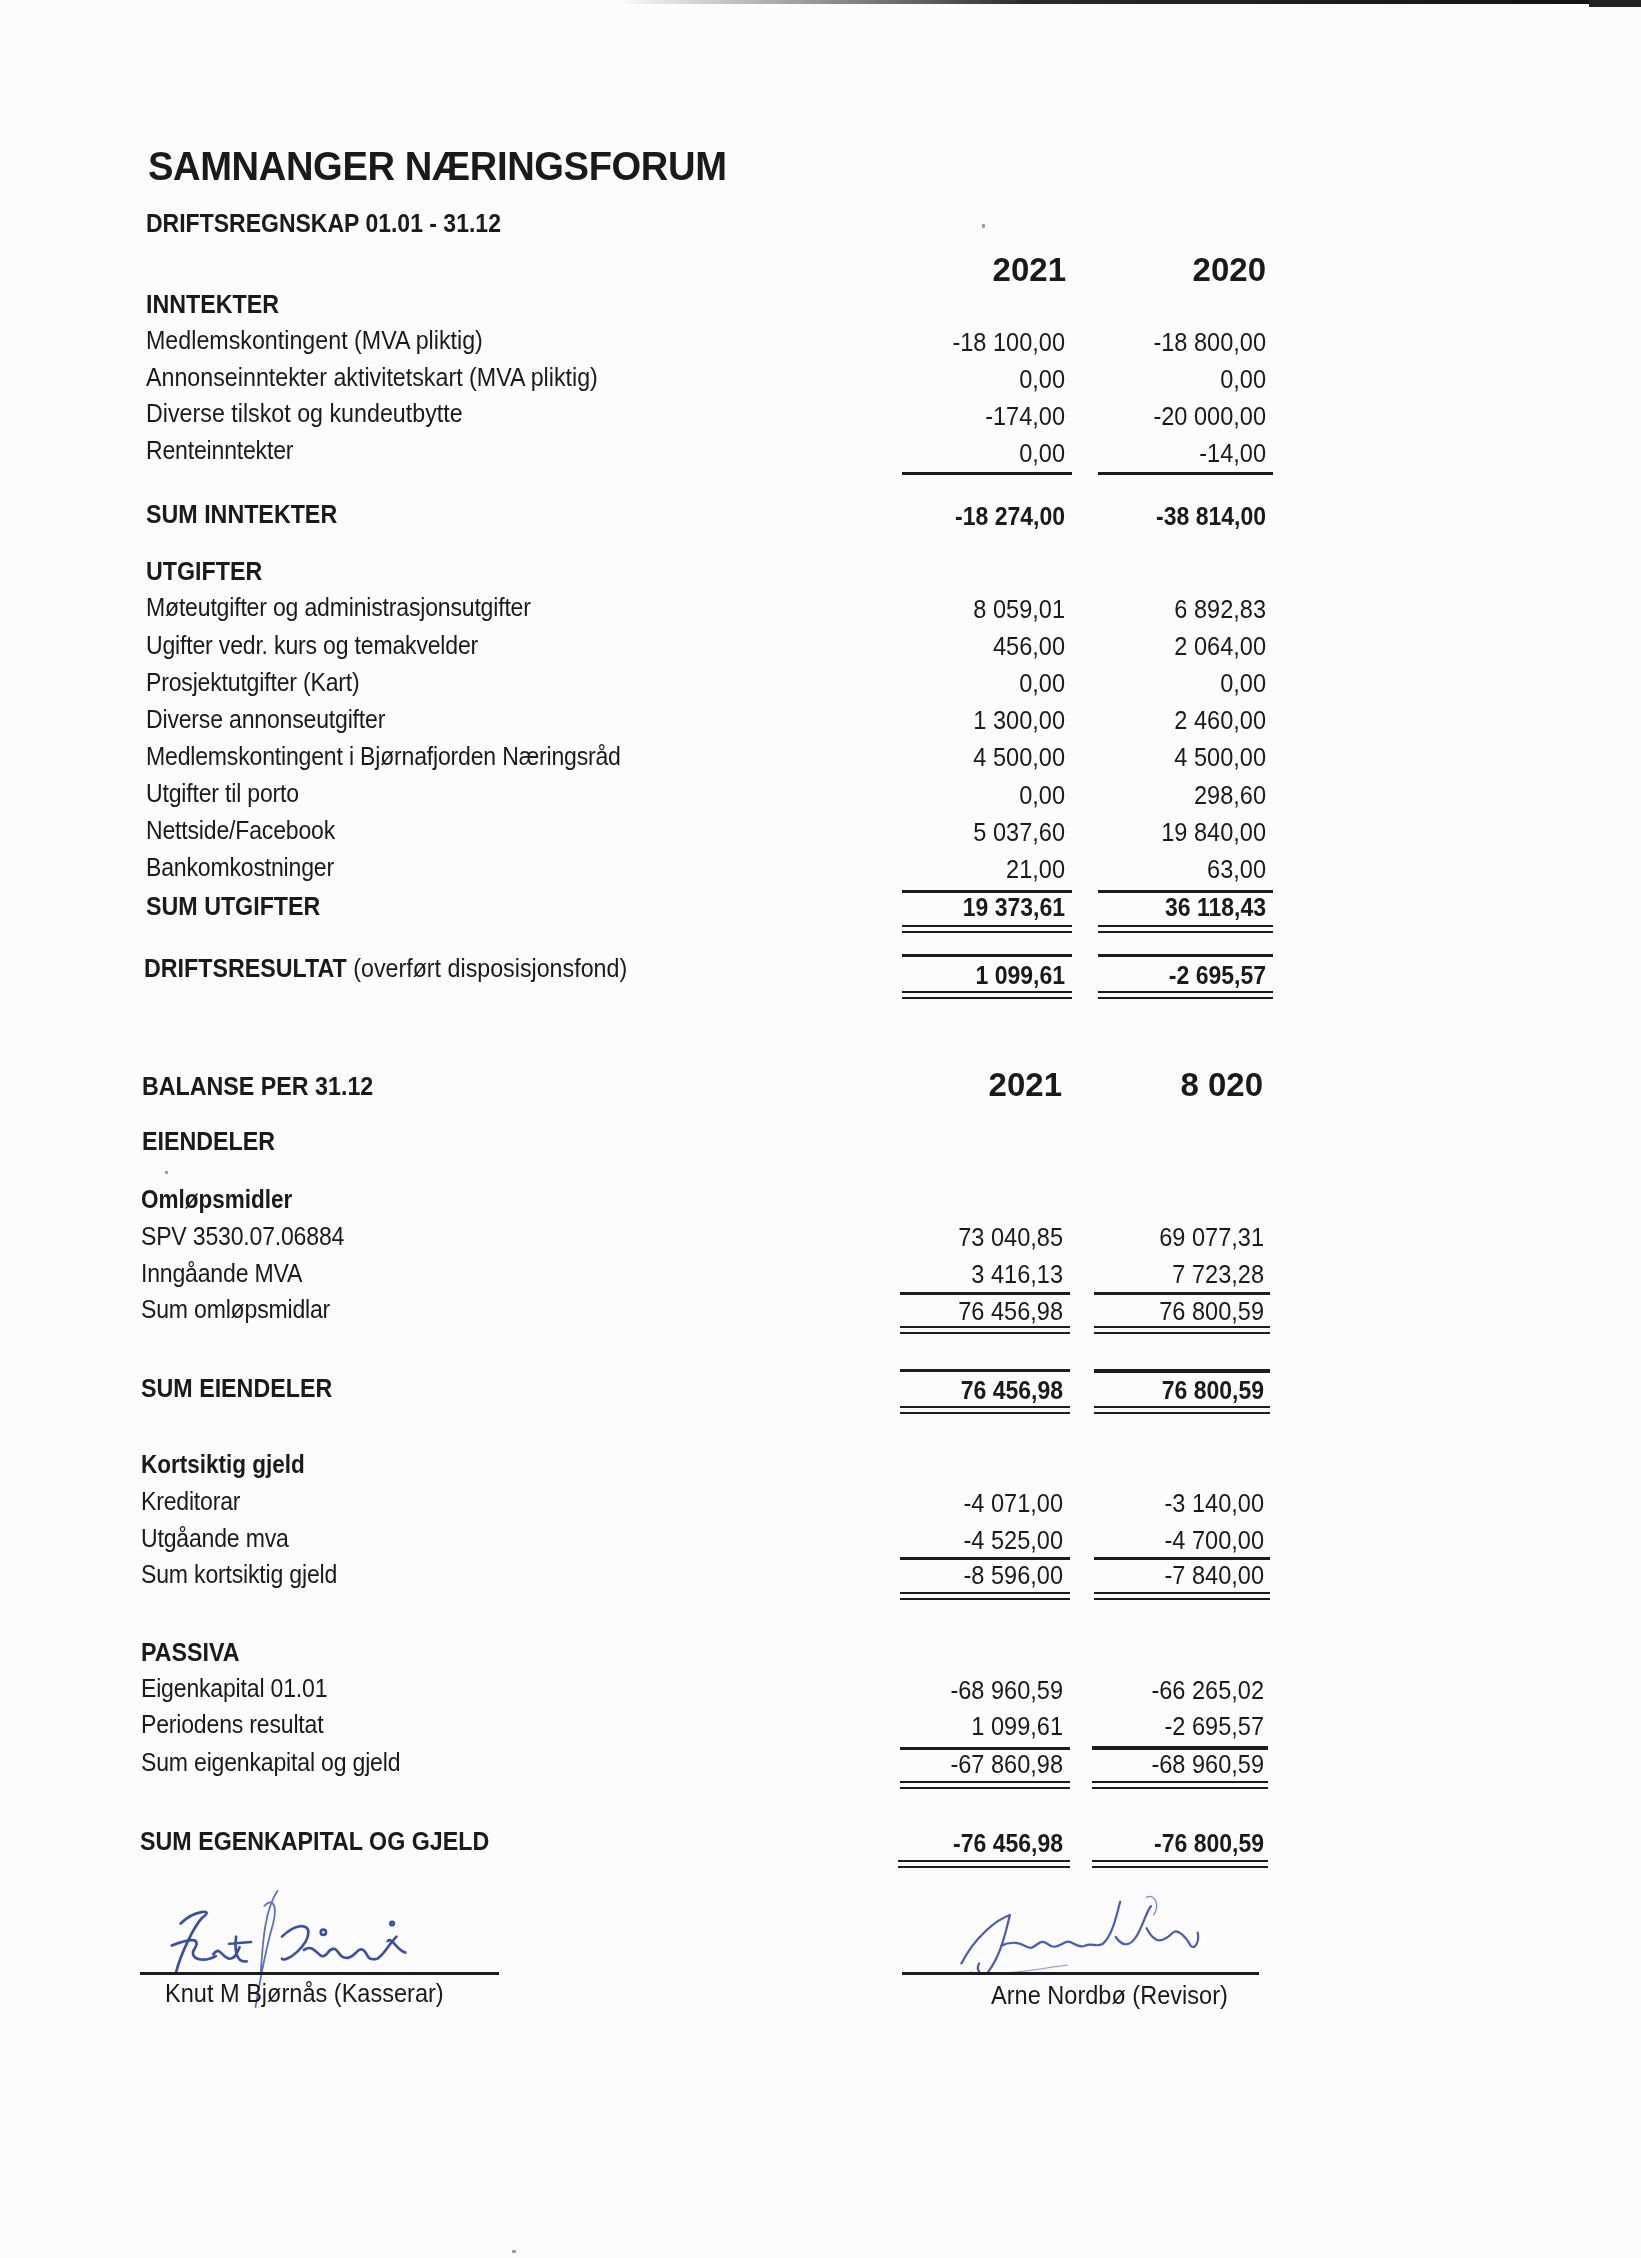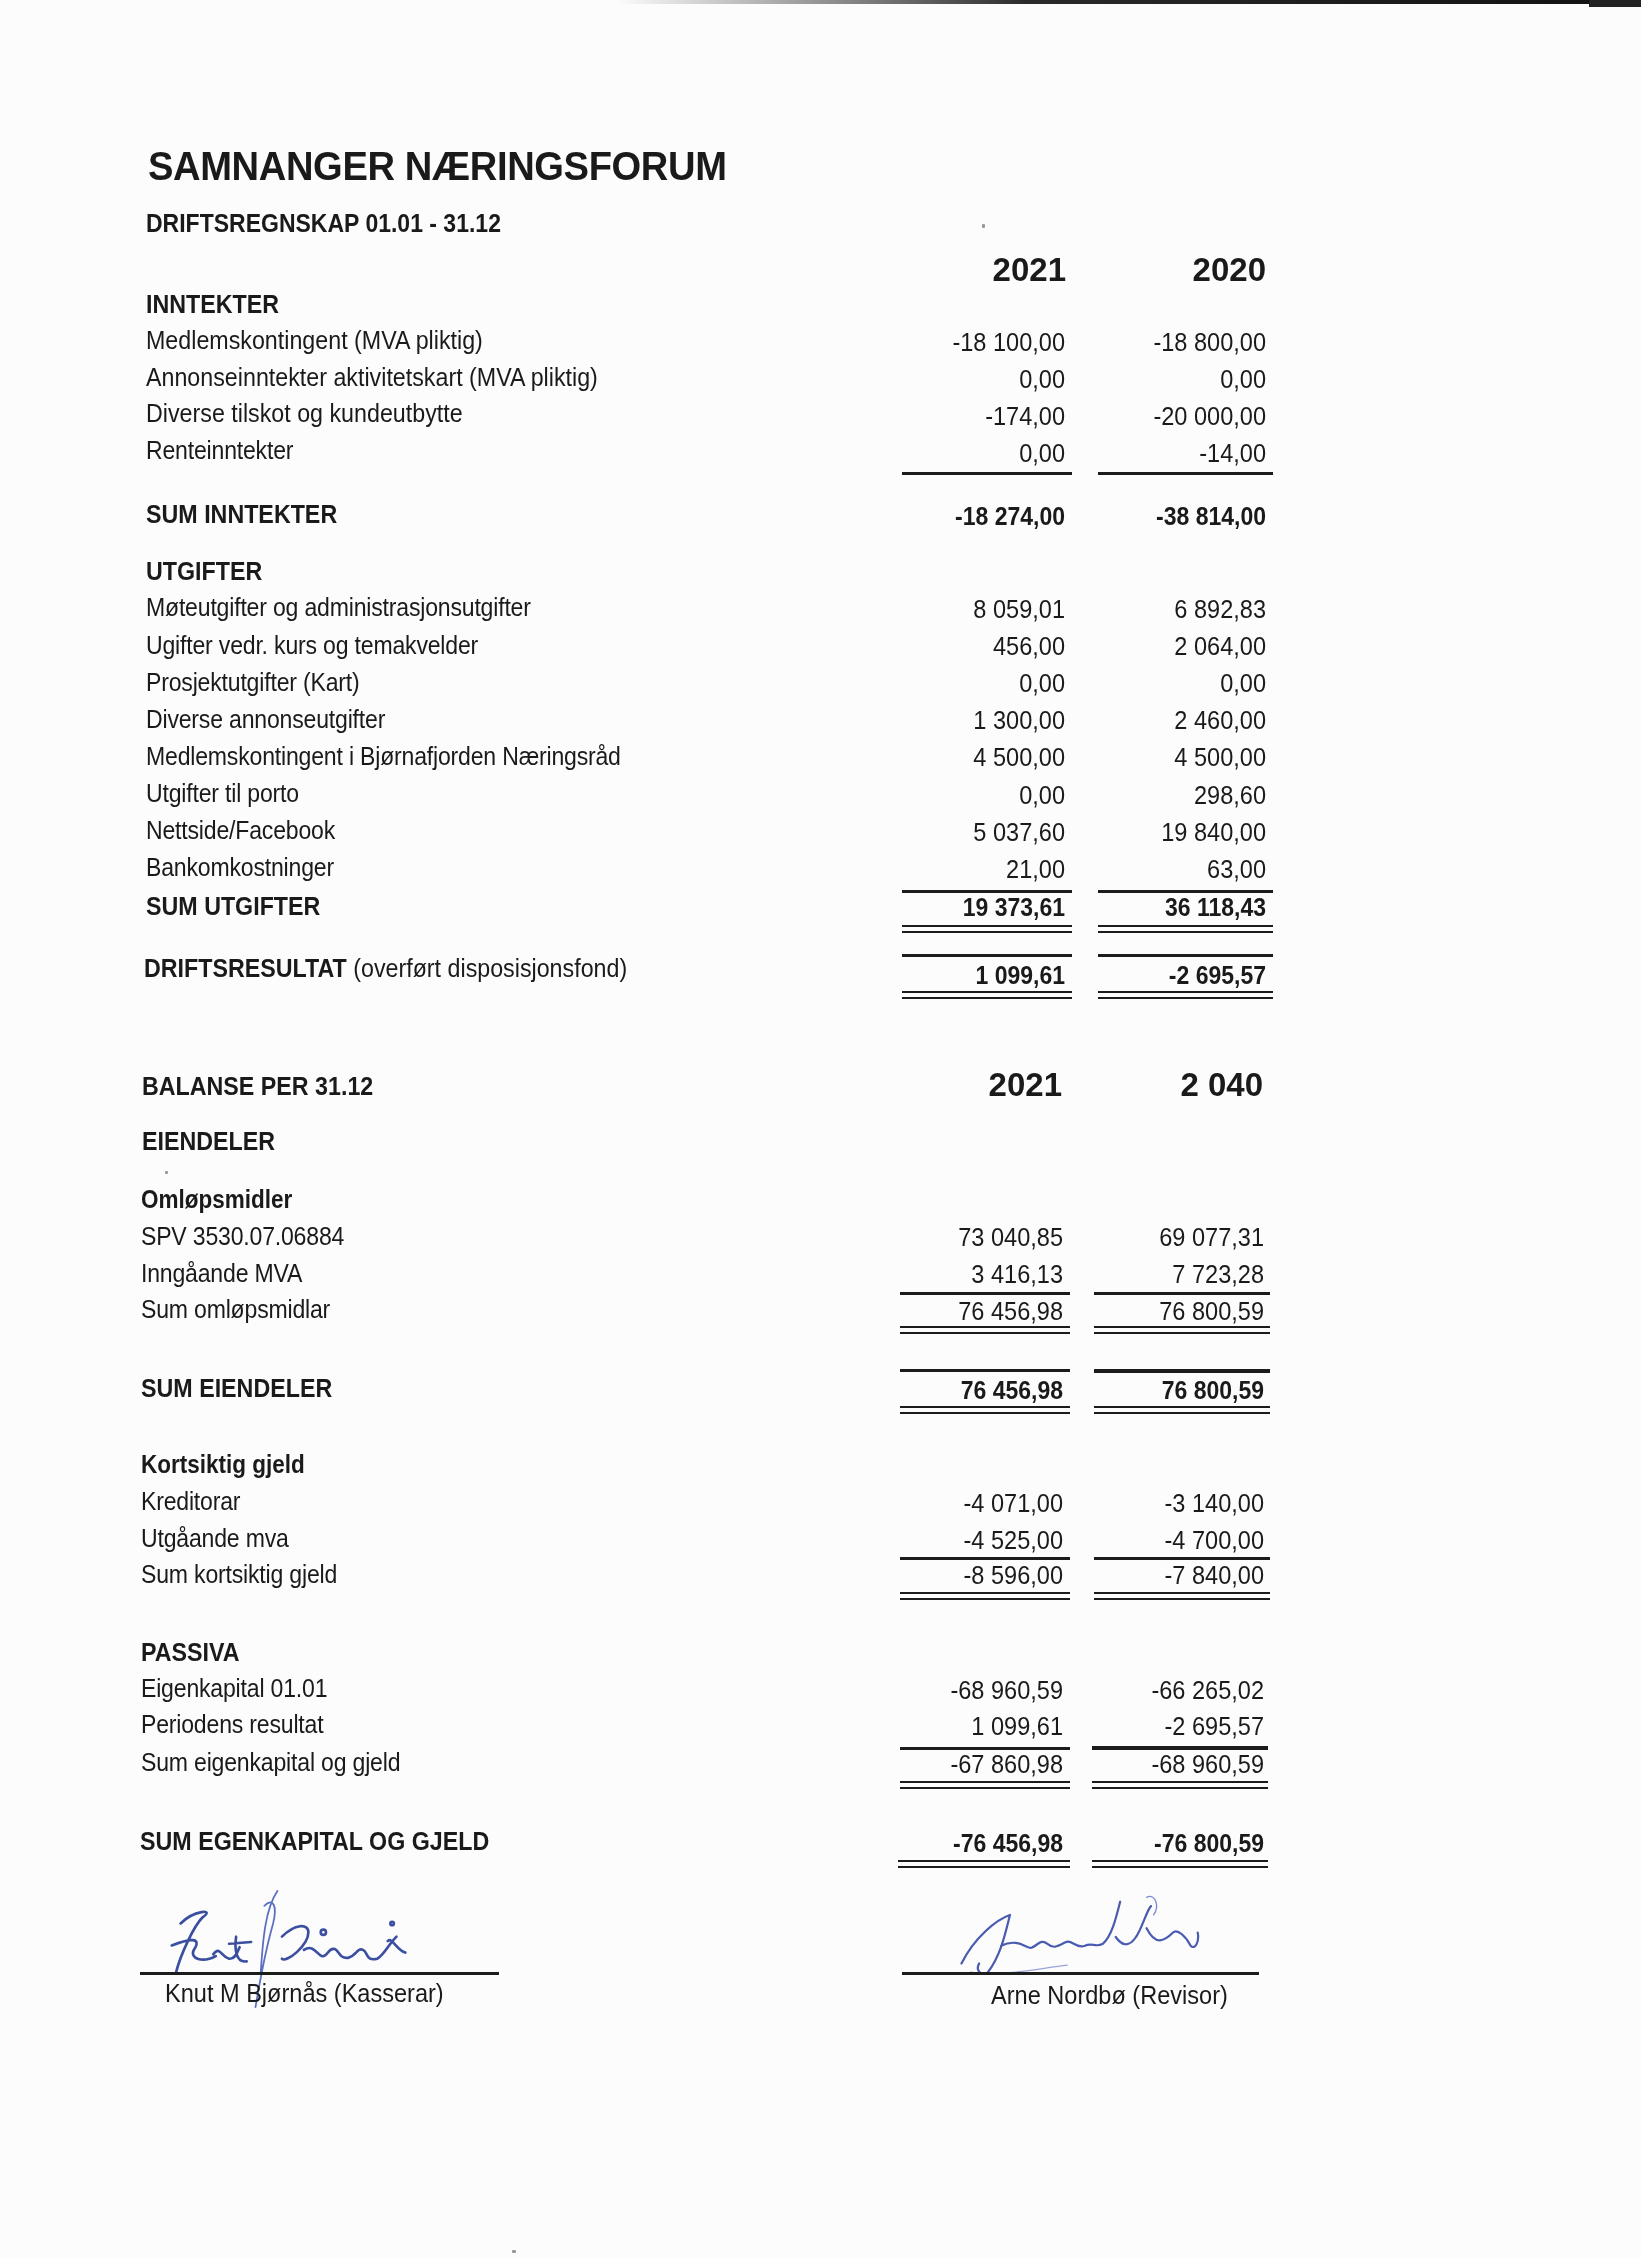--- a/index.html
+++ b/index.html
@@ -138,21 +138,21 @@
       <span>(overført disposisjonsfond)</span>
     </div>
     <div class="t arial numb c1" style="top:963px;">1 099,61</div>
     <div class="t arial numb c2" style="top:963px;">-2 695,57</div>
   </div>
   <div class="dbl u1" style="top:991px;"></div>
   <div class="dbl u2" style="top:991px;"></div>
 
   <div class="t arial head" style="left:142px;top:1074px;">BALANSE PER 31.12</div>
   <div class="t calibri year y1" style="top:1068px;left:868px;">2021</div>
-  <div class="t calibri year y2" style="top:1068px;left:1069px;">2 040</div>
+  <div class="t calibri year y2" style="top:1068px;left:1069px;">8 020</div>
 
   <div class="t arial head" style="left:142px;top:1129px;">EIENDELER</div>
   <div class="speck" style="left:165px;top:1171px;width:2.6px;height:2.6px;"></div>
 
   <div class="t arial subhead" style="left:141px;top:1187px;">Omløpsmidler</div>
 
   <div>
     <div class="t calibri labelc" style="left:141px;top:1224px;">SPV 3530.07.06884</div>
     <div class="t calibri num c1" style="left:834px;top:1225px;">73 040,85</div>
     <div class="t calibri num c2" style="left:1035px;top:1225px;">69 077,31</div>

